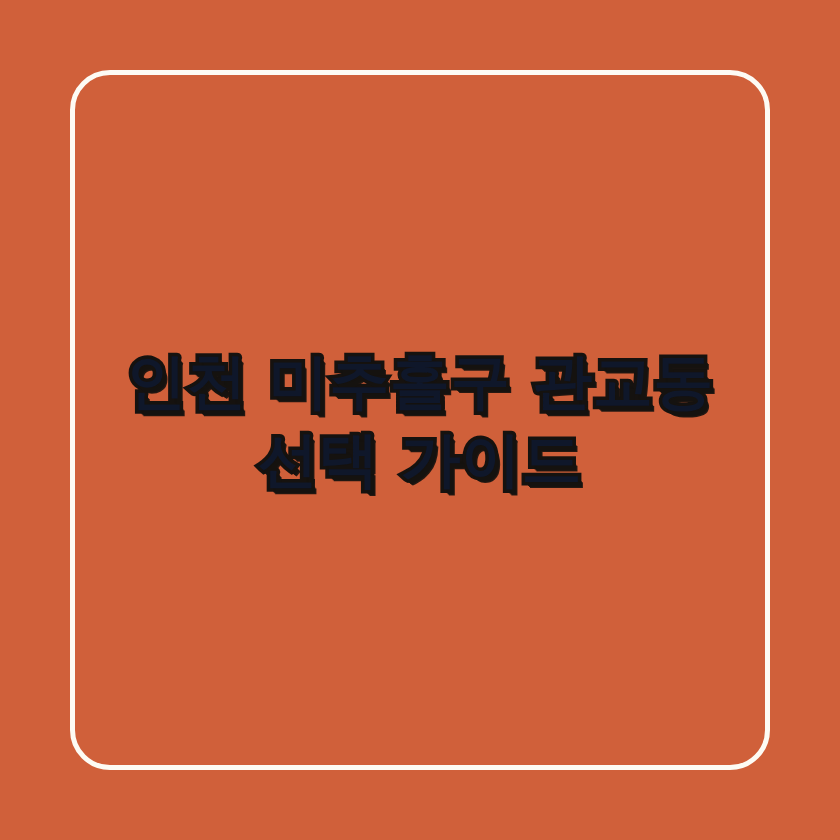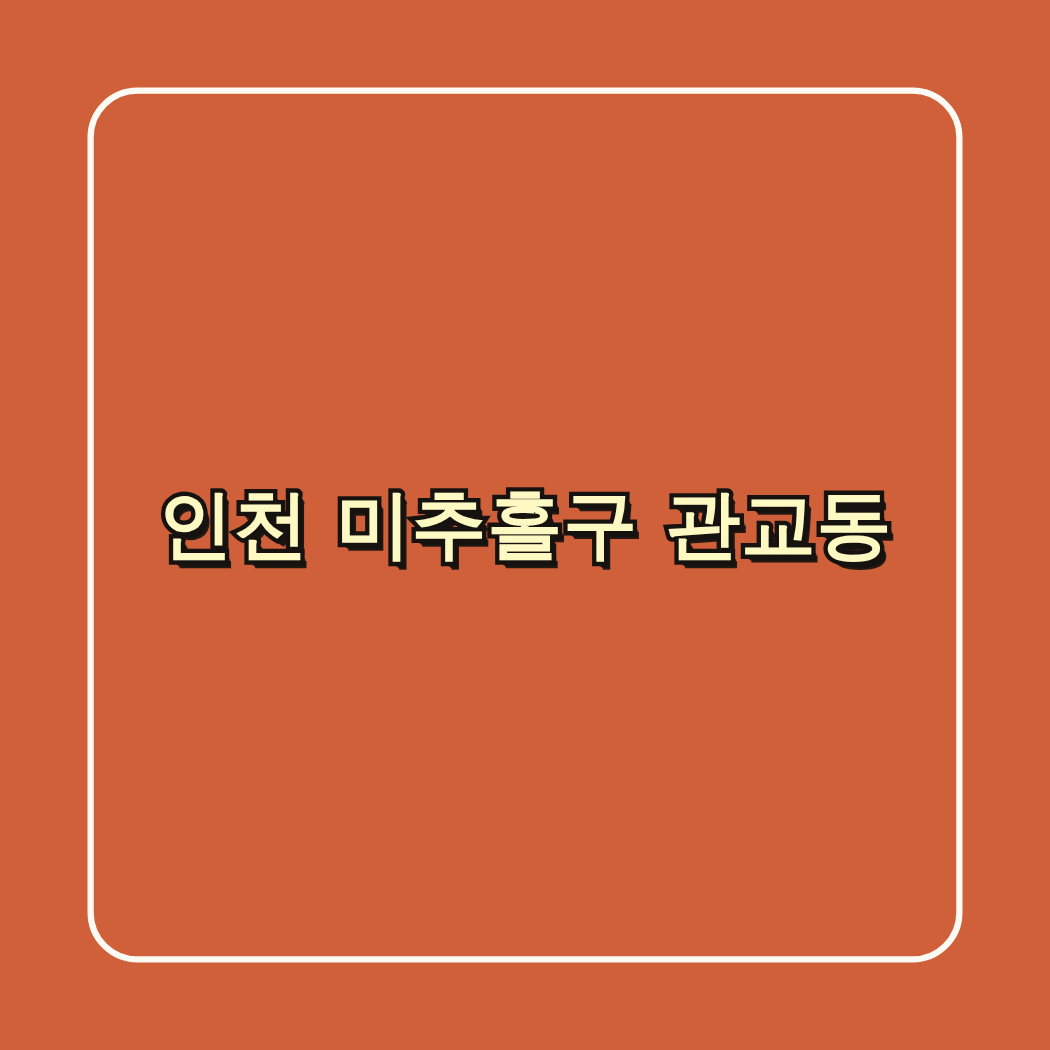--- a/index.html
+++ b/index.html
@@ -51,34 +51,35 @@
     gap: 0px;
   }
 
   .title-line {
     display: block;
     font-family: "DejaVu Sans", "Liberation Sans", sans-serif;
     font-weight: 700;
     font-size: 60px;
     line-height: 1.30;
     letter-spacing: 0.5px;
-    color: #fef9c3;
+    color: #0f172a;
     white-space: nowrap;
     -webkit-text-stroke: 7px #16120F;
     paint-order: stroke fill;
     text-shadow:
        5px  6px 0 rgba(22,18,15,0.92),
        4px  5px 0 rgba(22,18,15,0.92),
        3px  4px 0 rgba(22,18,15,0.88);
   }
 </style>
 </head>
 <body>
 
 <div id="canvas">
 
   <div id="frame"></div>
 
   <div id="title-block">
     <span class="title-line">인천 미추홀구 관교동</span>
+    <span class="title-line">선택 가이드</span>
   </div>
 
 </div>
 
 </body></html>

